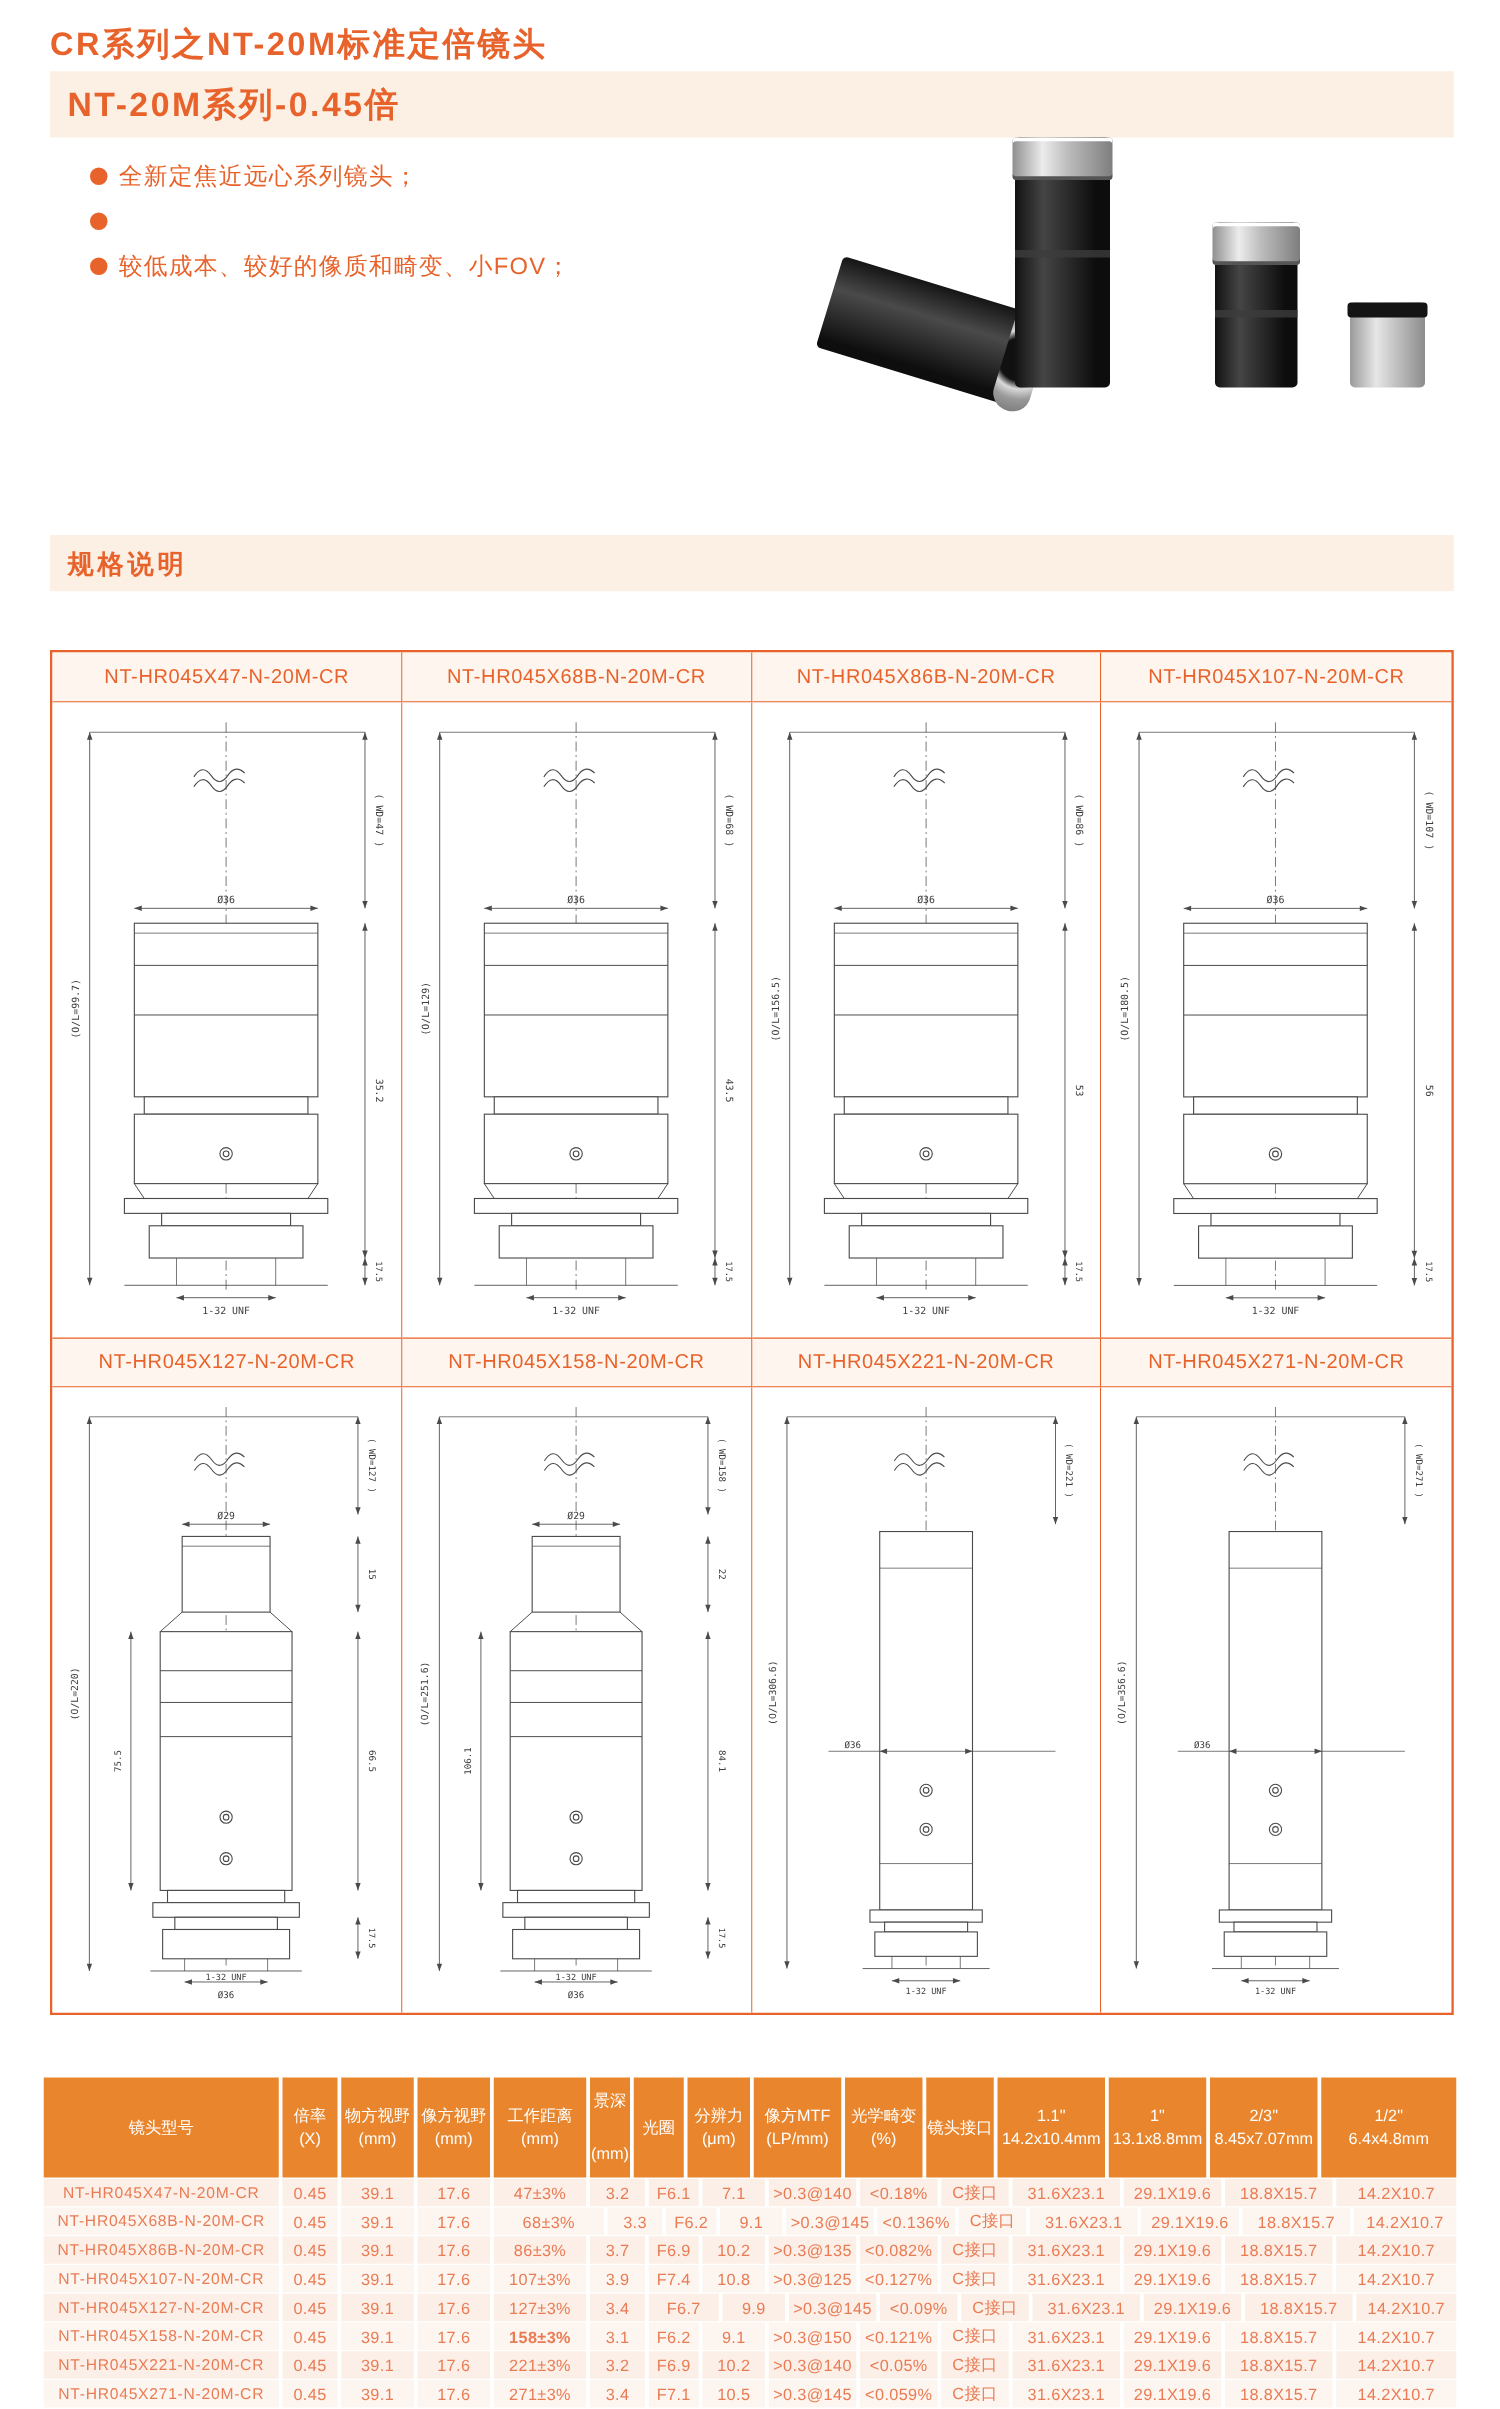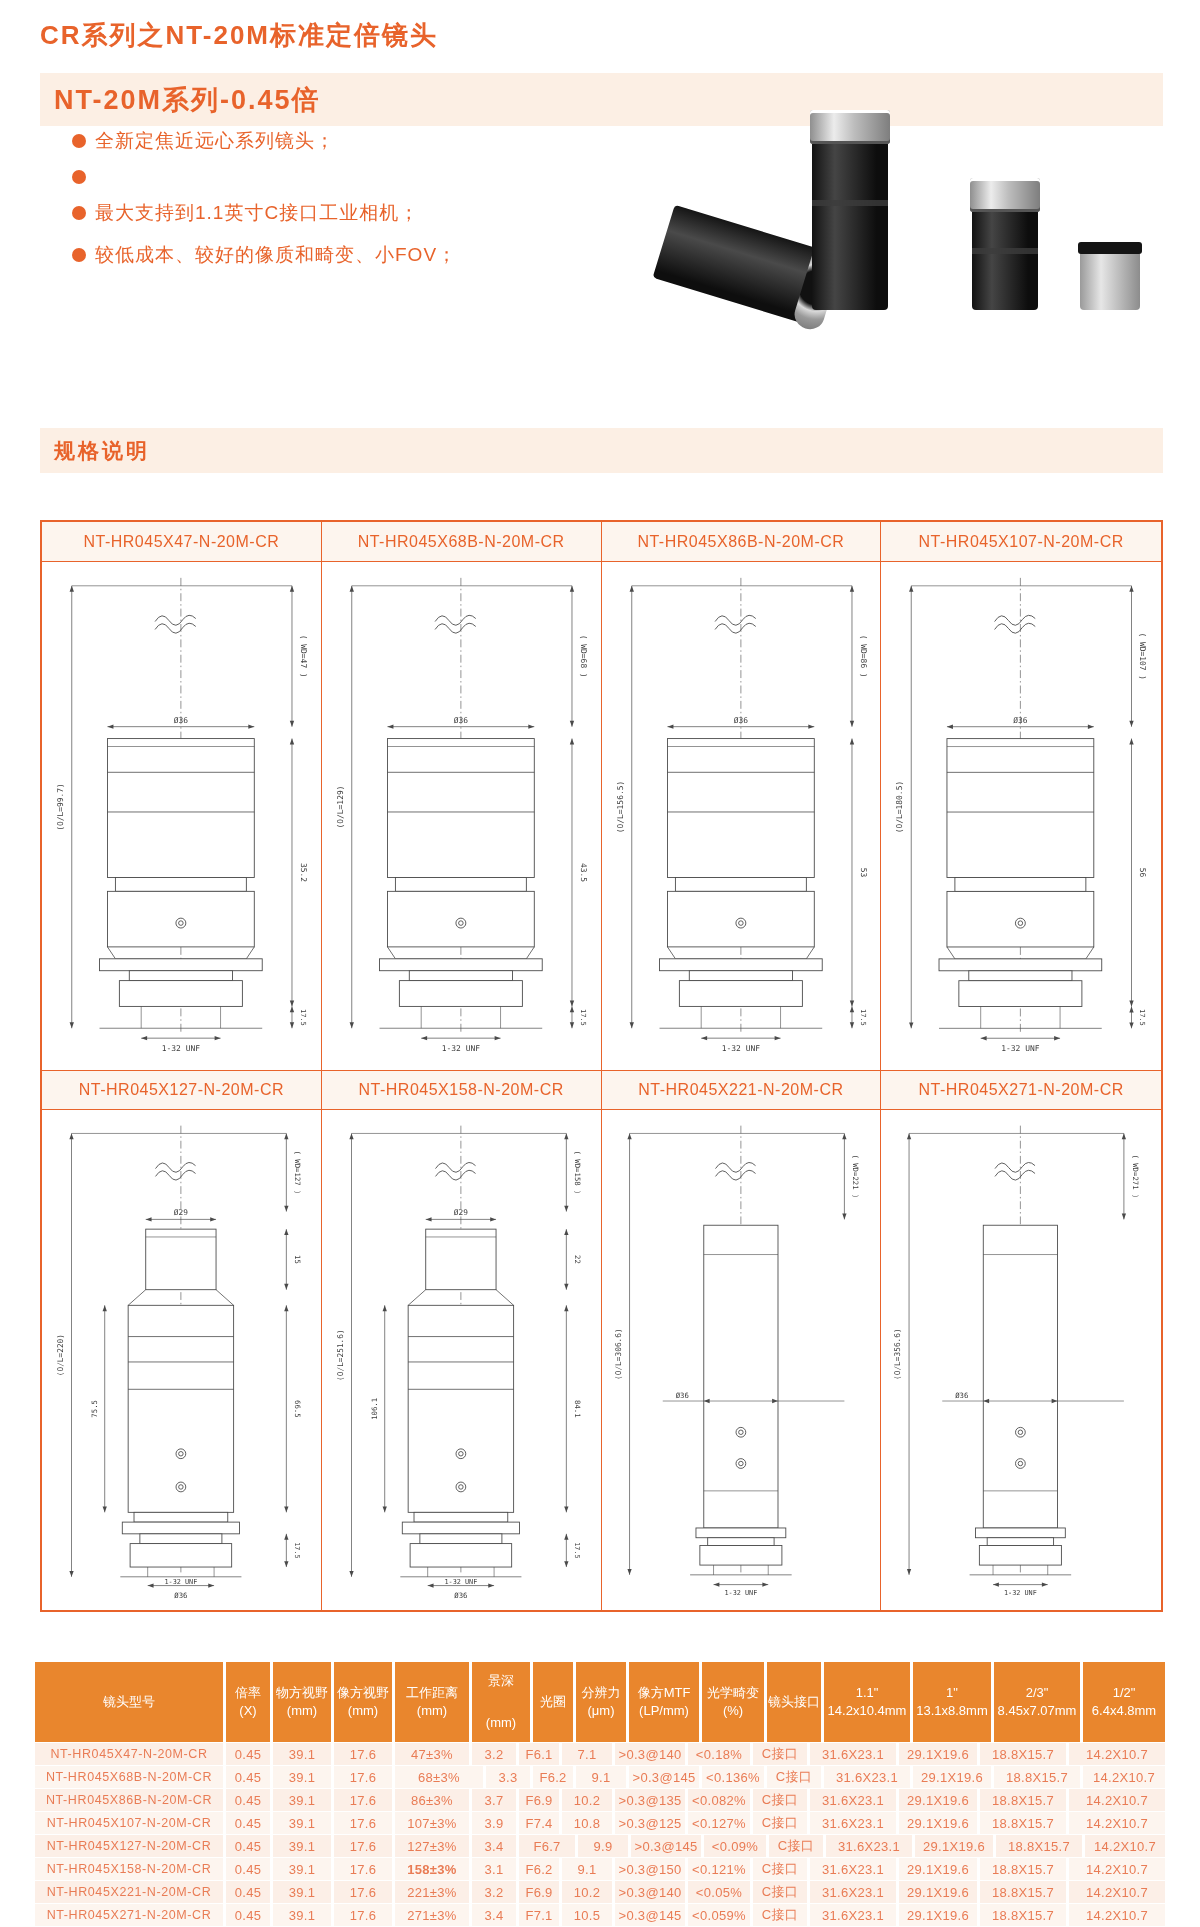--- a/index.html
+++ b/index.html
@@ -8,21 +8,21 @@
     --hdrbg:#FDF5EE;
     --thdr:#E9862D;
     --celltx:#E97C55;
   }
   *{box-sizing:border-box;margin:0;padding:0}
   body{width:1200px;height:1927px;position:relative;background:#fff;
        font-family:"Liberation Sans","DejaVu Sans",sans-serif;overflow:hidden}
 
   .title{position:absolute;left:40px;top:18px;font-size:26px;font-weight:bold;
          color:var(--acc);letter-spacing:2px}
-  .badge{position:absolute;left:40px;top:73px;width:1123px;height:53px;background:var(--peach);
+  .badge{position:absolute;left:40px;top:57px;width:1123px;height:53px;background:var(--peach);
          display:flex;align-items:center;padding-left:14px;font-size:27px;font-weight:bold;
          color:var(--acc);letter-spacing:2px}
   .features{position:absolute;left:72px;top:128px;width:660px;list-style:none}
   .features li{display:flex;align-items:center;gap:9px;font-size:19px;color:var(--acc);
          margin-bottom:16px;letter-spacing:1px;white-space:nowrap}
   .dot{width:14px;height:14px;border-radius:50%;background:var(--acc);flex:0 0 auto}
 
   
   .photo{position:absolute;left:660px;top:100px;width:505px;height:235px}
   .lens{position:absolute;border-radius:4px;background:linear-gradient(90deg,#121212,#454545 30%,#0d0d0d 85%)}
@@ -72,24 +72,20 @@
 <div class="title">CR系列之NT-20M标准定倍镜头</div>
 <div class="badge">NT-20M系列-0.45倍</div>
 
 <ul class="features" id="features">
     <li>
       <span class="dot"></span>
       <span>全新定焦近远心系列镜头；</span>
     </li>
     <li>
       <span class="dot"></span>
-    </li>
-    <li>
-      <span class="dot"></span>
-      <span>最大支持到1.1英寸C接口工业相机；</span>
     </li>
     <li>
       <span class="dot"></span>
       <span>较低成本、较好的像质和畸变、小FOV；</span>
     </li>
   </ul>
 
 <div class="photo">
   <div class="lens" id="lensTilt">
     <div class="ring"></div>
@@ -532,21 +528,21 @@
         <span>(mm)</span>
       </div>
       <div class="th" style="width: 58px; flex: 0 0 auto;">
         <span>像方视野</span>
         <span>(mm)</span>
       </div>
       <div class="th" style="width: 74px; flex: 0 0 auto;">
         <span>工作距离</span>
         <span>(mm)</span>
       </div>
-      <div class="th" style="width: 58px; flex: 0 0 auto; gap: 24px;">
+      <div class="th" style="width: 32px; flex: 0 0 auto; gap: 24px;">
         <span>景深</span>
         <span>(mm)</span>
       </div>
       <div class="th" style="width: 40px; flex: 0 0 auto;">
         <span>光圈</span>
       </div>
       <div class="th" style="width: 50px; flex: 0 0 auto;">
         <span>分辨力</span>
         <span>(μm)</span>
       </div>

